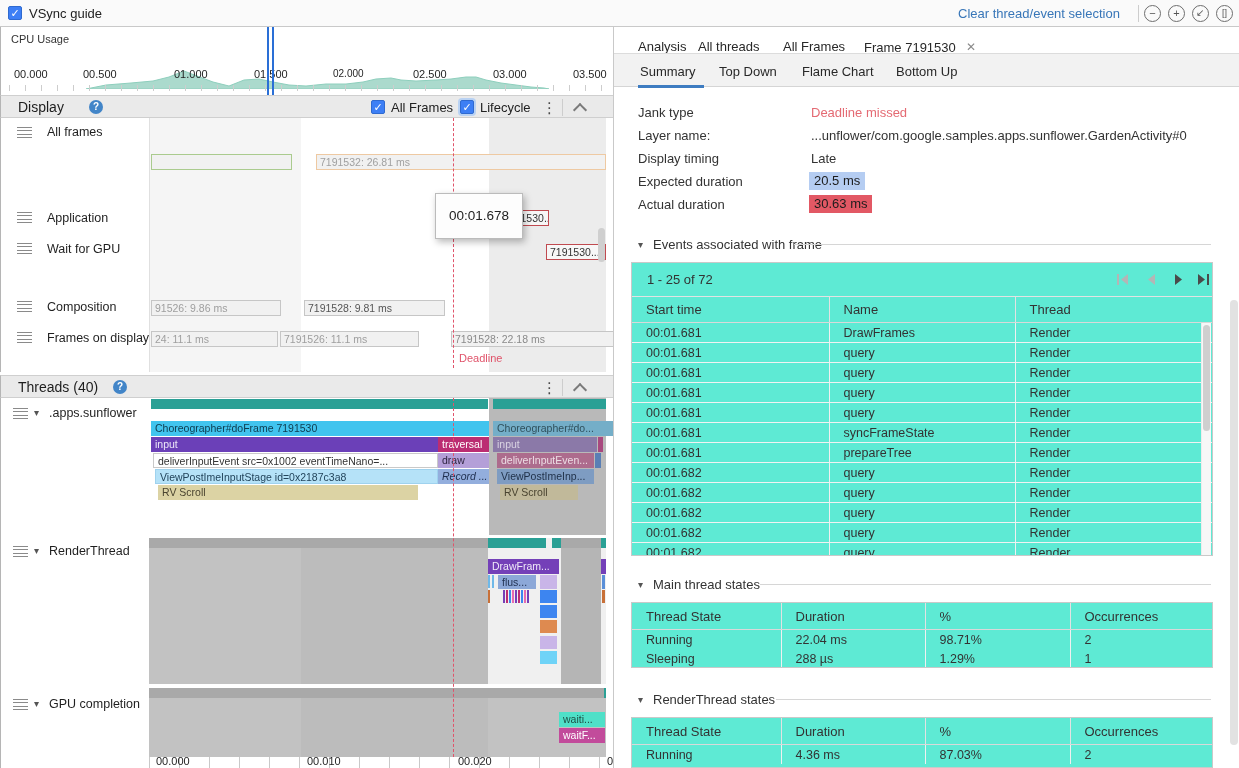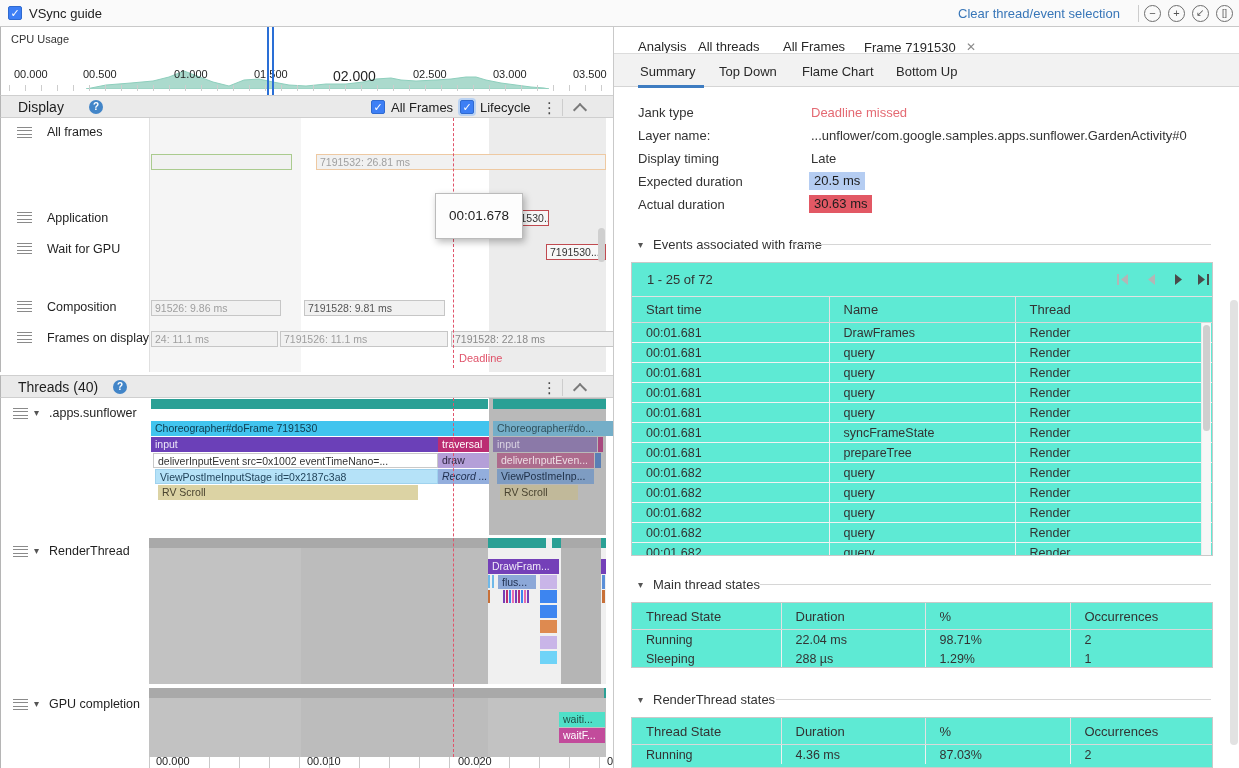--- a/index.html
+++ b/index.html
@@ -66,21 +66,21 @@
   <div class="abs" style="left:0;top:27px;width:613px;height:68px;background:#fff;border-left:1px solid #b5b5b5;box-sizing:border-box;">
     <span class="abs" style="left:10px;top:6px;font-size:11px;color:#333;">CPU Usage</span>
     <svg class="abs" style="left:0;top:22px;" width="613" height="40">
       <polygon points="85,40 105,36 130,34 152,32 168,28 183,22 196,27 212,33 228,37 243,31 258,30 272,33 288,36 305,37 325,35 345,35 362,33 375,30 390,29 400,31 415,32 435,31 450,30 465,28 475,28 485,31 500,34 515,36 530,38 543,39 548,40" fill="#abdacd" stroke="#8ecfbd" stroke-width="1"></polygon>
     </svg>
 
     <span class="tlabel" style="left:13px;top:41px;font-size:11px;">00.000</span>
     <span class="tlabel" style="left:82px;top:41px;font-size:11px;">00.500</span>
     <span class="tlabel" style="left:173px;top:41px;font-size:11px;">01.000</span>
     <span class="tlabel" style="left:253px;top:41px;font-size:11px;">01.500</span>
-    <span class="tlabel" style="left:332px;top:41px;font-size:14px;">02.000</span>
+    <span class="tlabel" style="left:332px;top:41px;font-size:10px;">02.000</span>
     <span class="tlabel" style="left:412px;top:41px;font-size:11px;">02.500</span>
     <span class="tlabel" style="left:492px;top:41px;font-size:11px;">03.000</span>
     <span class="tlabel" style="left:572px;top:41px;font-size:11px;">03.500</span>
     <div class="abs" style="left:8px;top:58px;width:600px;height:6px;background:repeating-linear-gradient(to right,#cdcdcd 0 1px,transparent 1px 16px);"></div>
 
     <div class="abs" style="left:266px;top:0;width:2px;height:68px;background:#2a6fd6;"></div>
     <div class="abs" style="left:271px;top:0;width:2px;height:68px;background:#2a6fd6;"></div>
   </div>
 
   <div class="sec-hdr" style="top:95px;">
@@ -115,21 +115,21 @@
     <div class="chip" style="left:150px;top:36px;width:141px;border-color:#aacb8e;"></div>
     <div class="chip" style="left:315px;top:36px;width:290px;border-color:#eec9a2;color:#a0a0a0;">7191532: 26.81 ms</div>
 
     <div class="chip" style="left:498px;top:92px;width:50px;border-color:#c04a50;color:#333;background:#f7f7f7;">7191530...</div>
     <div class="chip" style="left:545px;top:126px;width:60px;border-color:#c04a50;color:#333;background:#f7f7f7;">7191530...</div>
 
     <div class="chip" style="left:150px;top:182px;width:130px;">91526: 9.86 ms</div>
     <div class="chip" style="left:303px;top:182px;width:141px;color:#555;">7191528: 9.81 ms</div>
 
     <div class="chip" style="left:150px;top:213px;width:127px;">24: 11.1 ms</div>
-    <div class="chip" style="left:279px;top:213px;width:168px;">7191526: 11.1 ms</div>
+    <div class="chip" style="left:279px;top:213px;width:139px;">7191526: 11.1 ms</div>
     <div class="chip" style="left:450px;top:213px;width:163px;color:#8a8a8a;">7191528: 22.18 ms</div>
 
     <div class="deadline-line" style="left:452px;top:0;height:250px;"></div>
     <span class="abs" style="left:458px;top:234px;font-size:11px;color:#e0536a;">Deadline</span>
 
     <div class="abs" style="left:434px;top:75px;width:86px;height:44px;background:#fdfdfd;border:1px solid #bbb;box-shadow:2px 3px 7px rgba(0,0,0,.28);text-align:center;line-height:44px;font-size:13.5px;color:#222;z-index:5;">00:01.678</div>
 
     <div class="scroll-thumb" style="left:597px;top:110px;width:7px;height:34px;"></div>
   </div>
 

